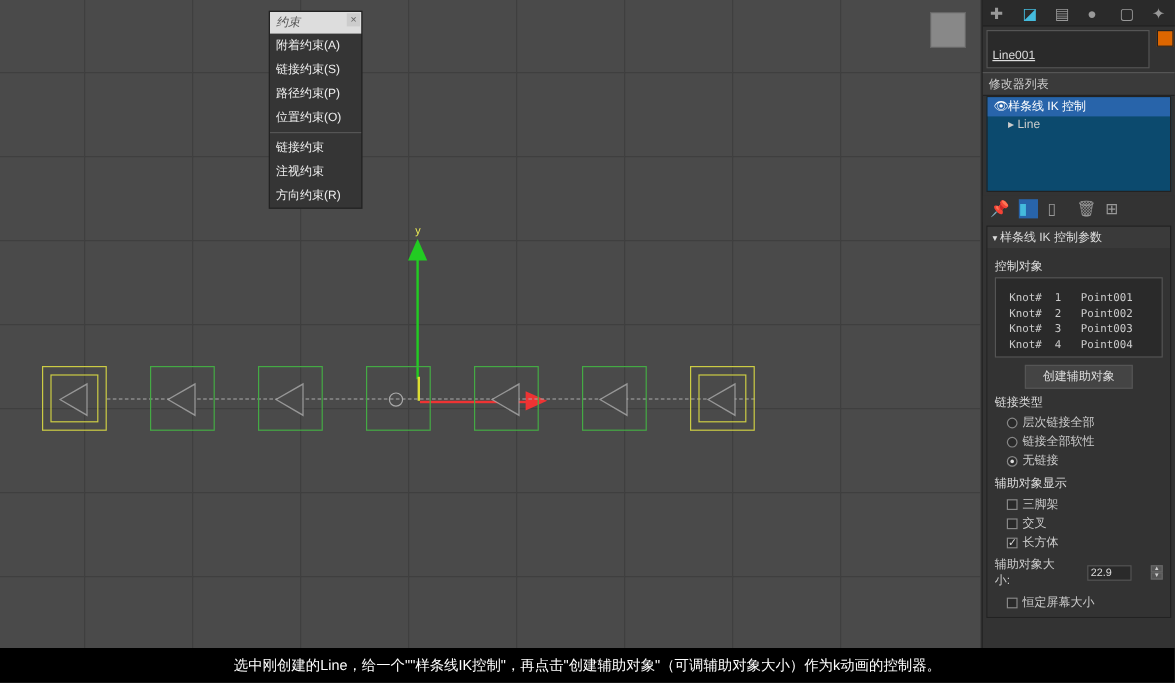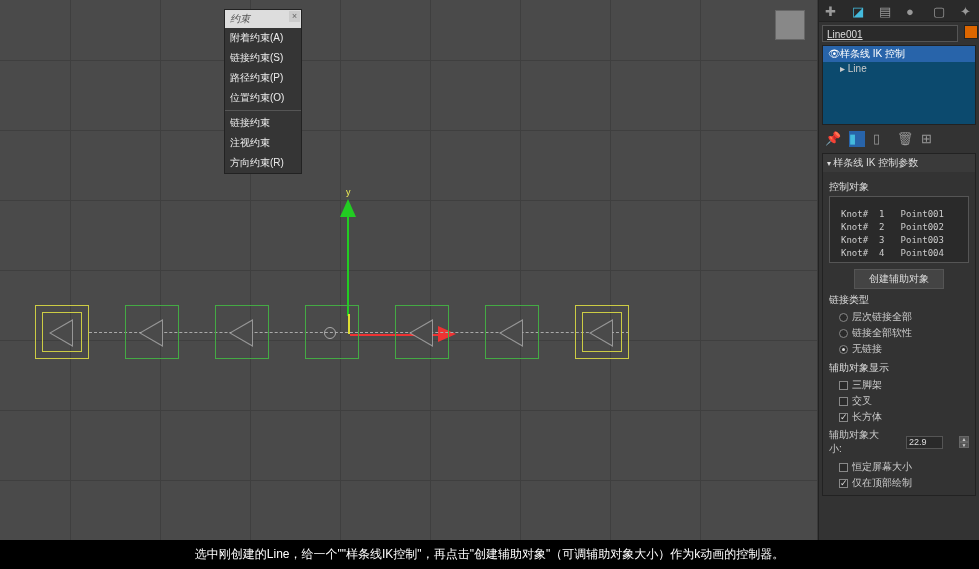--- a/index.html
+++ b/index.html
@@ -34,21 +34,21 @@
   .bone-tri::before { content:""; position:absolute; left:-2px; top:-14px; width:0; height:0; border-top:14px solid transparent; border-bottom:14px solid transparent; border-right:24px solid #aaa; opacity:0.8;}
   .bone-tri::after { content:""; position:absolute; left:0; top:-12px; width:0; height:0; border-top:12px solid transparent; border-bottom:12px solid transparent; border-right:21px solid #4a4a4a;}
   .bone-joint { position:absolute; left: 18px; top: 21px; width: 12px; height: 12px; border: 1px solid #aaa; border-radius: 50%; }
   .link-line { position: absolute; top: 332px; height: 0; border-top: 1px dashed #aaa; }
   
   .right-panel { position: absolute; right: 0; top: 0; width: 161px; height: 540px; background: #333; border-left: 1px solid #222; display: flex; flex-direction: column; }
   .tab-row { display: flex; height: 22px; background: #2a2a2a; border-bottom: 1px solid #222; align-items: center; padding: 0 6px; gap: 14px; }
   .tab-icon { width: 14px; height: 14px; font-size: 13px; color: #999; cursor: pointer; }
   .tab-icon.active { color: #4bd; }
   
-  .name-field { margin: 3px; height: 17px; background: #2a2a2a; border: 1px solid #555; color: #ddd; padding: 3px 4px; font-size: 10px; width: calc(100% - 24px); display: inline-block; text-decoration: underline; }
+  .name-field { margin: 3px; height: 29px; background: #2a2a2a; border: 1px solid #555; color: #ddd; padding: 15px 4px; font-size: 10px; width: calc(100% - 24px); display: inline-block; text-decoration: underline; }
   .color-swatch { display: inline-block; width: 14px; height: 14px; background: #d60; vertical-align: top; margin-top: 3px; border: 1px solid #222; }
   
   .sect-header { background: #3a3a3a; padding: 2px 5px; font-size: 10px; border-top: 1px solid #555; border-bottom: 1px solid #222; }
   .mod-list { height: 80px; background: #0c4a6e; margin: 0 3px 3px; border: 1px solid #222; font-size: 10px; }
   .mod-item { padding: 1px 5px; cursor: pointer; }
   .mod-item.selected { background: #2864aa; color: #fff; }
   .mod-eye { display: inline-block; width: 12px; }
   .mod-toolbar { display: flex; gap: 8px; padding: 3px 6px; background: #333; }
   .mod-tool { width: 16px; height: 16px; font-size: 13px; color: #999; cursor: pointer; }
   .mod-tool.active { color: #4bd; background: #2864aa; }
@@ -153,20 +153,21 @@
     <span class="tab-icon active">◪</span>
     <span class="tab-icon">▤</span>
     <span class="tab-icon">●</span>
     <span class="tab-icon">▢</span>
     <span class="tab-icon">✦</span>
   </div>
   <div>
     <div class="name-field">Line001</div>
     <div class="color-swatch"></div>
   </div>
+  <div class="sect-header">修改器列表</div>
   <div class="mod-list">
     <div class="mod-item selected"><span class="mod-eye">👁</span><span>样条线 IK 控制</span></div>
     <div class="mod-item"><span class="mod-eye"></span>▸ <span>Line</span></div>
   </div>
   <div class="mod-toolbar">
     <span class="mod-tool">📌</span>
     <span class="mod-tool active">▮</span>
     <span class="mod-tool">▯</span>
     <span class="mod-tool">🗑</span>
     <span class="mod-tool">⊞</span>
@@ -215,23 +216,19 @@
         <span class="spinner">22.9</span>
         <span class="spin-btns">
             <span class="spin-btn">▲</span>
             <span class="spin-btn">▼</span>
           </span>
       </div>
       <div class="check-row">
           <span class="check-box"></span>
           <span>恒定屏幕大小</span>
         </div>
-      <div class="check-row">
-          <span class="check-box on"></span>
-          <span>仅在顶部绘制</span>
-        </div>
     </div>
   </div>
 </div>
 
 <div class="footer">
   <span>选中刚创建的Line，给一个""样条线IK控制"，再点击"创建辅助对象"（可调辅助对象大小）作为k动画的控制器。</span>
 </div>
 
 </body></html>

